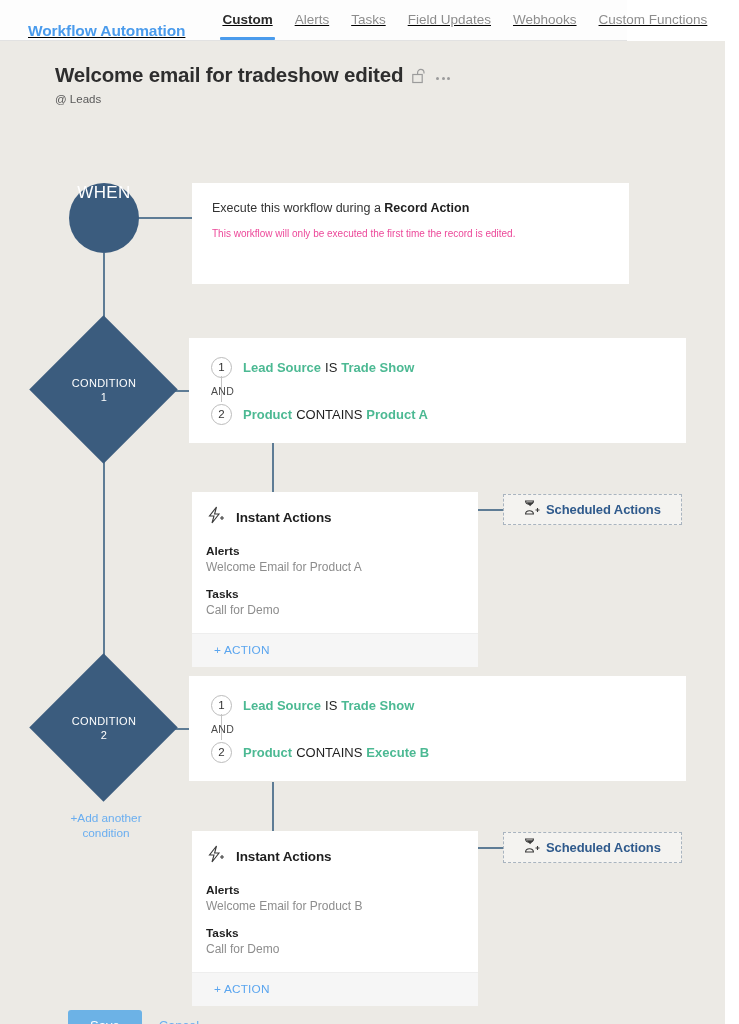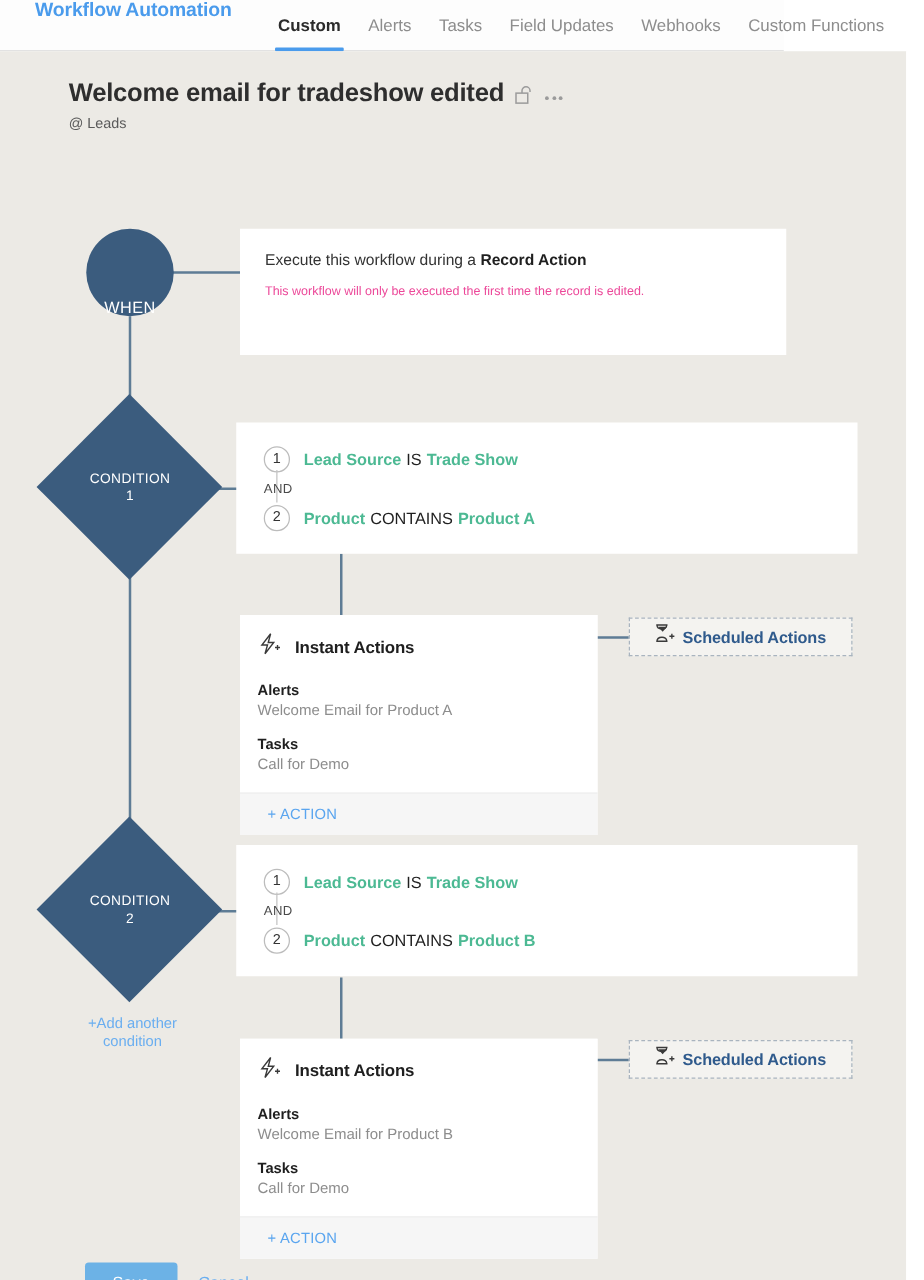--- a/index.html
+++ b/index.html
@@ -9,21 +9,21 @@
     font-family: "Liberation Sans", sans-serif;
     overflow: hidden;
   }
   .page { position: relative; width: 739px; height: 1024px; background: #ffffff; }
 
   
   .topnav {
     position: absolute; left: 0; top: 0; width: 627px; height: 41px;
     background: #fdfdfd;
     border-bottom: 1px solid #e2e2e2;
-    display: flex; align-items: flex-start;
+    display: flex; align-items: flex-end; text-decoration: underline;
   }
   .brand {
     margin-left: 28px; margin-right: 26px;
     color: #4a9bec; font-size: 15.5px; font-weight: bold;
     letter-spacing: -0.1px; white-space: nowrap;
   }
   .navtabs { display: flex; align-items: center; height: 41px; }
   .navtab {
     position: relative; height: 41px; display: flex; align-items: center;
     padding: 0 11px; color: #8d8d8d; font-size: 13.5px; white-space: nowrap;
@@ -58,22 +58,22 @@
 
   
   .conn { position: absolute; background: #5e7c95; }
   .conn-v { width: 1.6px; }
   .conn-h { height: 1.6px; }
 
   
   .when-circle {
     position: absolute; left: 69px; top: 142px; width: 70px; height: 70px;
     border-radius: 50%; background: #3b5c7e;
-    display: flex; align-items: flex-end; justify-content: center;
-    color: #ffffff; font-size: 13px; letter-spacing: 0.4px;
+    display: flex; align-items: flex-start; justify-content: center;
+    color: #ffffff; font-size: 17px; letter-spacing: 0.4px;
   }
   .diamond {
     position: absolute; width: 105px; height: 105px;
     background: #3b5c7e; transform: rotate(45deg);
   }
   .diamond-label {
     position: absolute; width: 120px; text-align: center;
     color: #ffffff; font-size: 11px; line-height: 14px; letter-spacing: 0.3px;
   }
 
@@ -274,21 +274,21 @@
           <span class="f">Lead Source</span><span class="op">IS</span><span class="v">Trade Show</span>
         </div>
       </div>
       <div class="andwrap">
         <span class="andline"></span>
         <span class="andlabel">AND</span>
       </div>
       <div class="crit-row">
         <div class="crit-num">2</div>
         <div class="crit-text">
-          <span class="f">Product</span><span class="op">CONTAINS</span><span class="v">Product B</span>
+          <span class="f">Product</span><span class="op">CONTAINS</span><span class="v">Execute B</span>
         </div>
       </div>
     </div>
 
     <div class="card act-card act-card-2">
       <div class="act-body">
         <div class="act-head">
           <span>
             <svg width="20" height="18" viewBox="0 0 20 18">
               <path d="M10.5 1 L3.5 10 H8 L6 17 L13 8 H8.6 Z" fill="none" stroke="#3a3a3a" stroke-width="1.1"></path>

